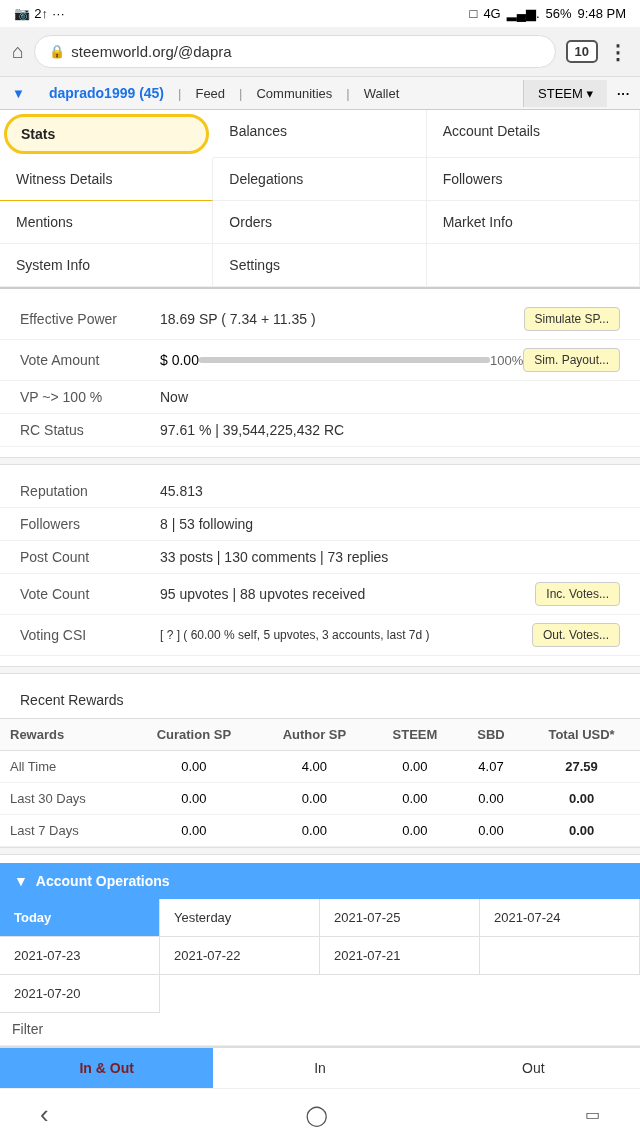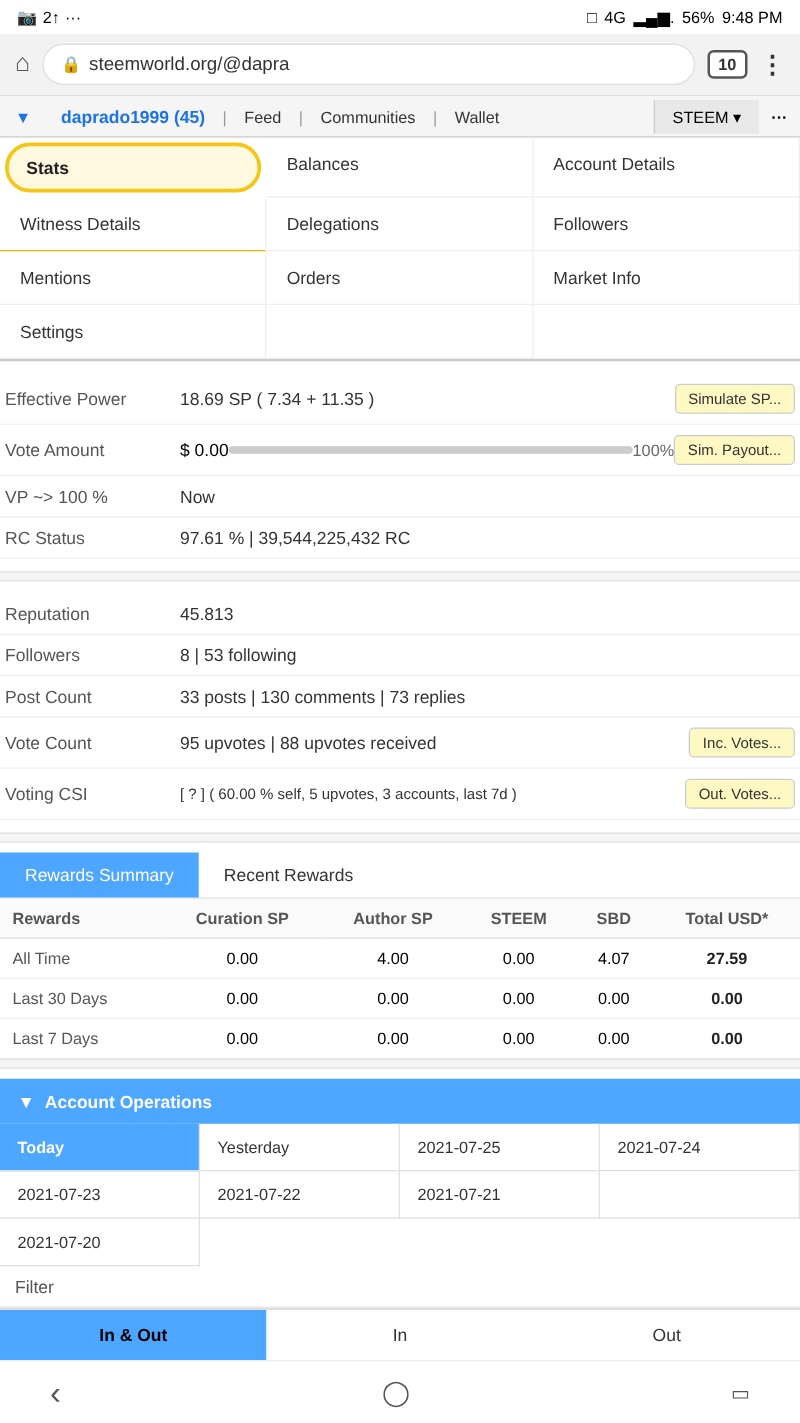--- a/index.html
+++ b/index.html
@@ -52,21 +52,21 @@
     }
     .menu-item {
       padding: 13px 16px; color: #333; cursor: pointer;
       border-right: 1px solid #eee; border-bottom: 1px solid #eee;
       font-size: 14px;
     }
 
     
     .stats-section { padding: 10px 0; }
     .stat-row {
-      display: flex; align-items: center; padding: 8px 4px;
+      display: flex; align-items: center; padding: 8px 20px;
       border-bottom: 1px solid #f0f0f0;
     }
     .stat-label { width: 140px; color: #555; font-size: 14px; font-weight: 500; }
     .stat-value { flex: 1; color: #333; font-size: 14px; }
     .btn-small {
       background: #fef9c3; border: 1px solid #ccc; border-radius: 4px;
       padding: 4px 10px; font-size: 12px; cursor: pointer; color: #333; white-space: nowrap;
     }
     .vote-bar-container {
       display: flex; align-items: center; gap: 0; flex: 1;
@@ -120,21 +120,21 @@
     .filter-row { padding: 8px 12px; font-size: 14px; color: #555; border-bottom: 1px solid #eee; }
 
     
     .bottom-tabs {
       display: grid; grid-template-columns: 1fr 1fr 1fr;
       border-top: 2px solid #ddd;
     }
     .bottom-tab {
       padding: 12px 8px; text-align: center; font-size: 14px; cursor: pointer; color: #333;
     }
-    .bottom-tab.active { background: #4da6ff; color: #000000; font-weight: bold; }
+    .bottom-tab.active { background: #4da6ff; color: #7f1d1d; font-weight: bold; }
 
     
     .android-nav {
       display: flex; justify-content: space-between; align-items: center;
       padding: 10px 40px; background: #fff; border-top: 1px solid #eee;
     }
     .nav-btn { font-size: 22px; color: #555; cursor: pointer; }
   </style>
 </head>
 <body>
@@ -203,20 +203,23 @@
     <span>Mentions</span>
   </div>
   <div class="menu-item" style="padding:13px 16px; border-right:1px solid #eee; border-bottom:1px solid #eee;">
     <span>Orders</span>
   </div>
   <div class="menu-item" style="padding:13px 16px; border-bottom:1px solid #eee;">
     <span>Market Info</span>
   </div>
 
   <div class="menu-item" style="padding:13px 16px; border-right:1px solid #eee;">
+    <span>System Info</span>
+  </div>
+  <div class="menu-item" style="padding:13px 16px; border-right:1px solid #eee;">
     <span>Settings</span>
   </div>
   <div class="menu-item" style="padding:13px 16px;"></div>
 </div>
 
 <div class="stats-section">
 
   <div class="stat-row">
     <div class="stat-label">Effective Power</div>
     <div class="stat-value">18.69 SP ( 7.34 + 11.35 )</div>
@@ -269,21 +272,20 @@
   <div class="stat-row">
     <div class="stat-label">Voting CSI</div>
     <div class="stat-value" style="font-size:12px;">[ ? ] ( 60.00 % self, 5 upvotes, 3 accounts, last 7d )</div>
     <button class="btn-small">Out. Votes...</button>
   </div>
 </div>
 
 <div class="section-divider"></div>
 
 <div class="rewards-header">
-  <div class="rewards-tab active">Rewards Summary</div>
   <div class="rewards-tab">Recent Rewards</div>
 </div>
 <table class="rewards-table">
   <thead>
     <tr>
       <th>Rewards</th>
       <th>Curation SP</th>
       <th>Author SP</th>
       <th>STEEM</th>
       <th>SBD</th>

